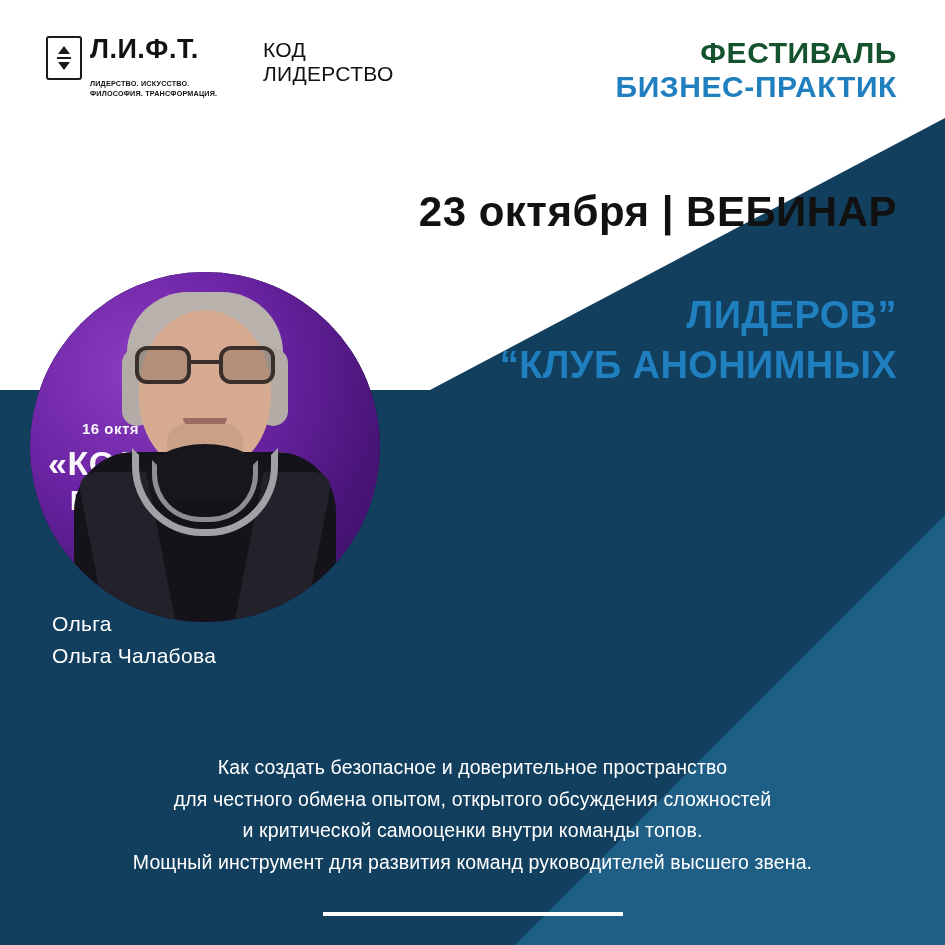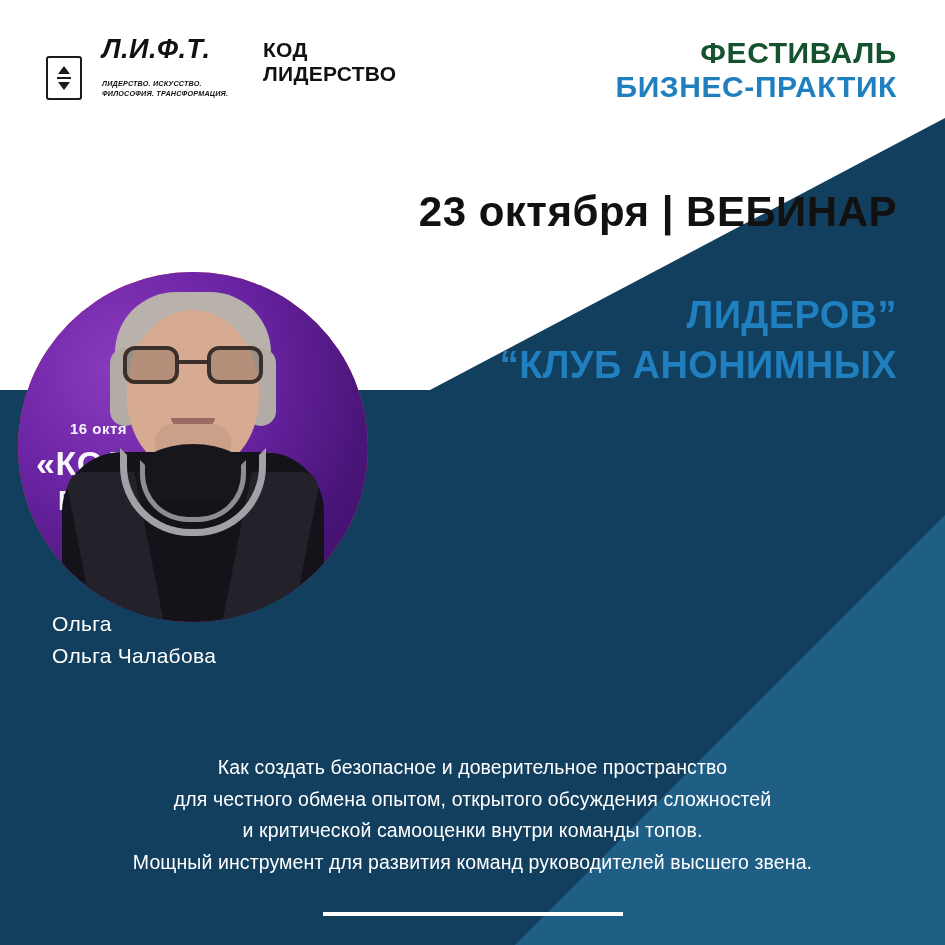--- a/index.html
+++ b/index.html
@@ -60,23 +60,22 @@
     left: 0;
     top: 0;
     width: 945px;
     height: 130px;
   }
   .logo-lift {
     position: absolute;
     left: 46px;
     top: 36px;
     display: flex;
-    align-items: flex-end;
-    gap: 20px;
-    font-style: italic;
+    align-items: flex-start;
+    gap: 8px;
   }
   .logo-mark {
     width: 36px;
     height: 44px;
     border: 2.5px solid #1a1a1a;
     border-radius: 3px;
     display: flex;
     flex-direction: column;
     align-items: center;
     justify-content: center;
@@ -114,21 +113,21 @@
     color: #111111;
     letter-spacing: 0.2px;
     line-height: 1.45;
     margin-top: 16px;
   }
   .logo-kod {
     position: absolute;
     left: 263px;
     top: 38px;
     font-size: 21px;
-    font-weight: bold;
+    font-weight: normal;
     color: #111111;
     line-height: 1.12;
     letter-spacing: 0.3px;
   }
   .fest {
     position: absolute;
     right: 48px;
     top: 36px;
     text-align: right;
     line-height: 1.12;
@@ -187,27 +186,27 @@
   .meta-free {
     font-size: 21.5px;
     font-weight: bold;
     line-height: 1.45;
     letter-spacing: 0.4px;
   }
 
   
   .photo-wrap {
     position: absolute;
-    left: 18px;
+    left: 30px;
     top: 272px;
     width: 350px;
     height: 350px;
     border-radius: 50%;
     overflow: hidden;
-    background: #ef4444;
+    background: #0f172a;
   }
   .photo-bg {
     position: absolute;
     inset: 0;
     background:
       radial-gradient(circle at 30% 28%, #8b3bbf 0%, #6a24a3 38%, #4a1579 70%, #37105e 100%);
   }
   .photo-bgtext {
     position: absolute;
     left: 0;

